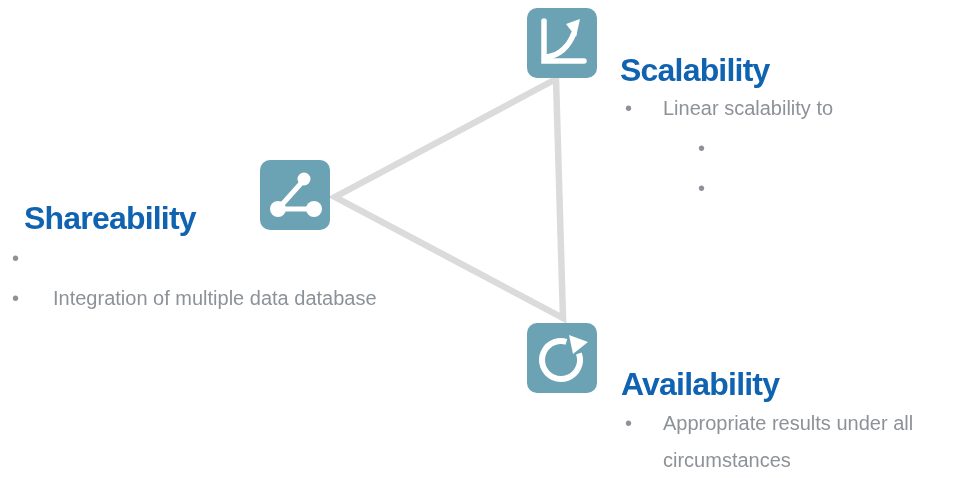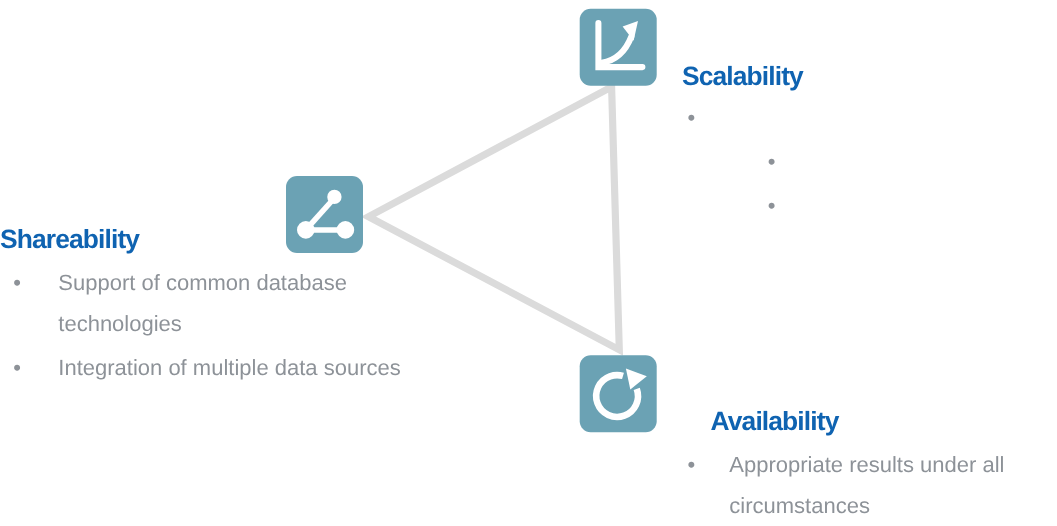--- a/index.html
+++ b/index.html
@@ -7,39 +7,39 @@
     position:relative;width:961px;height:478px;background:#ffffff;
     font-family:"Liberation Sans",sans-serif;overflow:hidden;
   }
   .tri{position:absolute;left:0;top:0;}
   .icon{
     position:absolute;width:70px;height:70px;background:#6BA2B4;
     border-radius:10px;
   }
   .icon svg{width:70px;height:70px;display:block;}
   .title{
-    position:absolute;margin:0;font-size:24px;font-weight:700;
+    position:absolute;margin:0;font-size:32px;font-weight:700;
     letter-spacing:-0.8px;line-height:36px;color:#0F63B1;white-space:nowrap;
   }
   .bullets{position:absolute;color:#8D9298;font-size:20px;font-weight:400;}
   .row{display:flex;align-items:flex-start;line-height:37px;margin-bottom:3px;}
   .dot{flex:0 0 auto;}
   .btext{flex:1 1 auto;}
   
   .list-right .l1 .dot{width:38px;}
   .list-right .l2{padding-left:73px;}
   .list-right .l2 .dot{width:20px;}
   
   .list-left .l1 .dot{width:41px;}
   .pos-scal-icon{left:527px;top:8px;}
   .pos-share-icon{left:260px;top:160px;}
   .pos-avail-icon{left:527px;top:323px;}
   .pos-scal-title{left:620px;top:52px;}
-  .pos-share-title{left:0;top:200px;}
-  .pos-avail-title{left:646px;top:366px;}
+  .pos-share-title{left:24px;top:200px;}
+  .pos-avail-title{left:621px;top:366px;}
   .pos-scal-bullets{left:625px;top:90px;width:330px;}
   .pos-share-bullets{left:12px;top:240px;width:371px;}
   .pos-avail-bullets{left:625px;top:405px;width:358px;}
 </style>
 </head>
 <body>
 
 <div class="canvas">
 
   <svg class="tri" width="961" height="478" viewBox="0 0 961 478">
@@ -68,38 +68,38 @@
     <svg viewBox="0 0 70 70">
       <circle cx="34" cy="37" r="19" stroke="#FFFFFF" stroke-width="6" fill="none" stroke-dasharray="101 18.4" transform="rotate(-20 34 37)"></circle>
       <polygon points="61,19 42,12 46,31" fill="#FFFFFF"></polygon>
     </svg>
   </div>
 
   <h2 class="title pos-scal-title">Scalability</h2>
   <div class="bullets list-right pos-scal-bullets">
     <div class="row l1">
       <span class="dot">•</span>
+      <span class="btext">Linear scalability to</span>
     </div>
     <div class="row l2">
       <span class="dot">•</span>
     </div>
     <div class="row l2">
       <span class="dot">•</span>
     </div>
   </div>
 
   <h2 class="title pos-share-title">Shareability</h2>
   <div class="bullets list-left pos-share-bullets">
     <div class="row l1">
       <span class="dot">•</span>
-      <span class="btext">Support of common database technologies</span>
     </div>
     <div class="row l1">
       <span class="dot">•</span>
-      <span class="btext">Integration of multiple data sources</span>
+      <span class="btext">Integration of multiple data database</span>
     </div>
   </div>
 
   <h2 class="title pos-avail-title">Availability</h2>
   <div class="bullets list-right pos-avail-bullets">
     <div class="row l1">
       <span class="dot">•</span>
       <span class="btext">Appropriate results under all circumstances</span>
     </div>
   </div>

